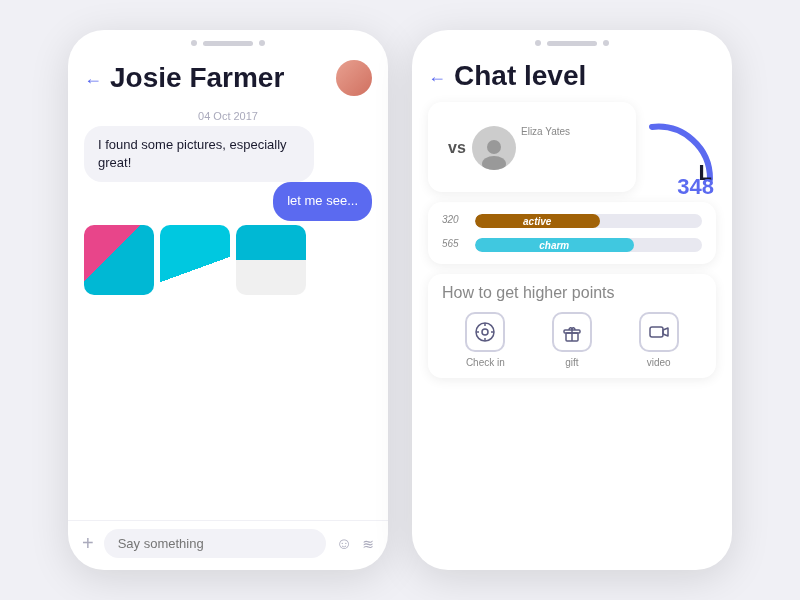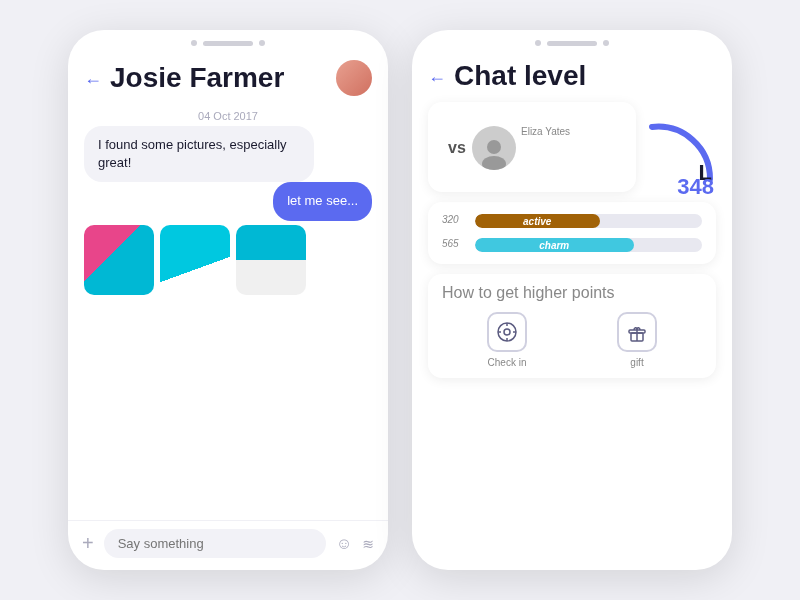--- a/index.html
+++ b/index.html
@@ -488,19 +488,28 @@
               <svg width="22" height="22" viewBox="0 0 22 22" fill="none">
                 <rect x="3" y="9" width="16" height="3" rx="1" stroke="#5b5b80" stroke-width="1.5"></rect>
                 <rect x="5" y="12" width="12" height="8" rx="1" stroke="#5b5b80" stroke-width="1.5"></rect>
                 <line x1="11" y1="9" x2="11" y2="20" stroke="#5b5b80" stroke-width="1.5"></line>
                 <path d="M8 9 C8 7 11 5 11 9" stroke="#5b5b80" stroke-width="1.5" fill="none"></path>
                 <path d="M14 9 C14 7 11 5 11 9" stroke="#5b5b80" stroke-width="1.5" fill="none"></path>
               </svg>
             </div>
             <span class="tip-label">gift</span>
           </div>
+          <div class="tip-item">
+            <div class="tip-icon-wrap">
+              <svg width="22" height="22" viewBox="0 0 22 22" fill="none">
+                <rect x="2" y="6" width="13" height="10" rx="2" stroke="#5b5b80" stroke-width="1.5"></rect>
+                <path d="M15 9 L20 7 L20 15 L15 13 Z" stroke="#5b5b80" stroke-width="1.5" stroke-linejoin="round"></path>
+              </svg>
+            </div>
+            <span class="tip-label">video</span>
+          </div>
         </div>
       </div>
 
     </div>
   </div>
 
 </div>
 
 </body></html>

